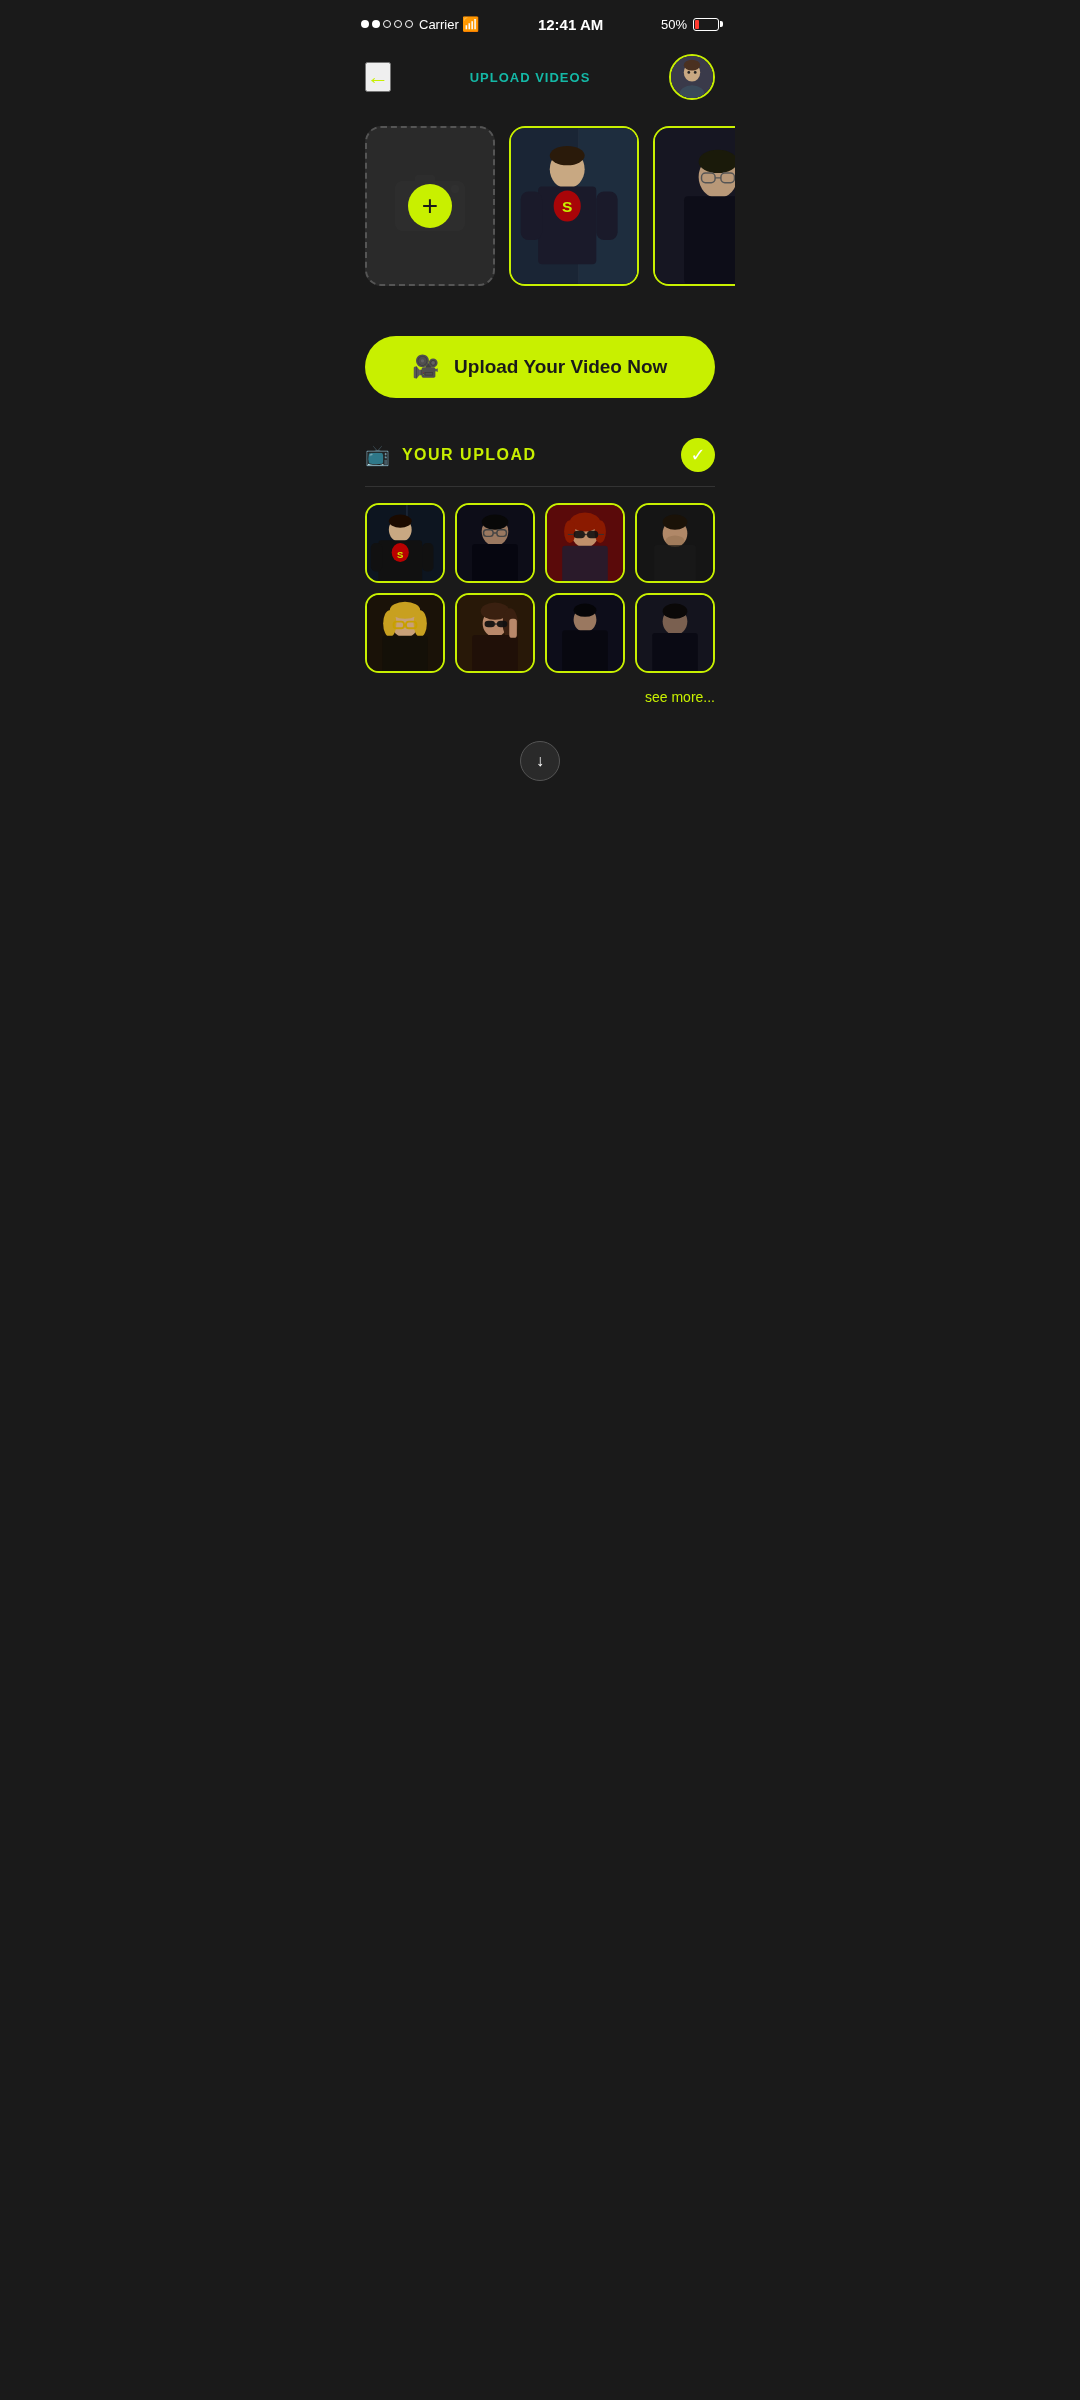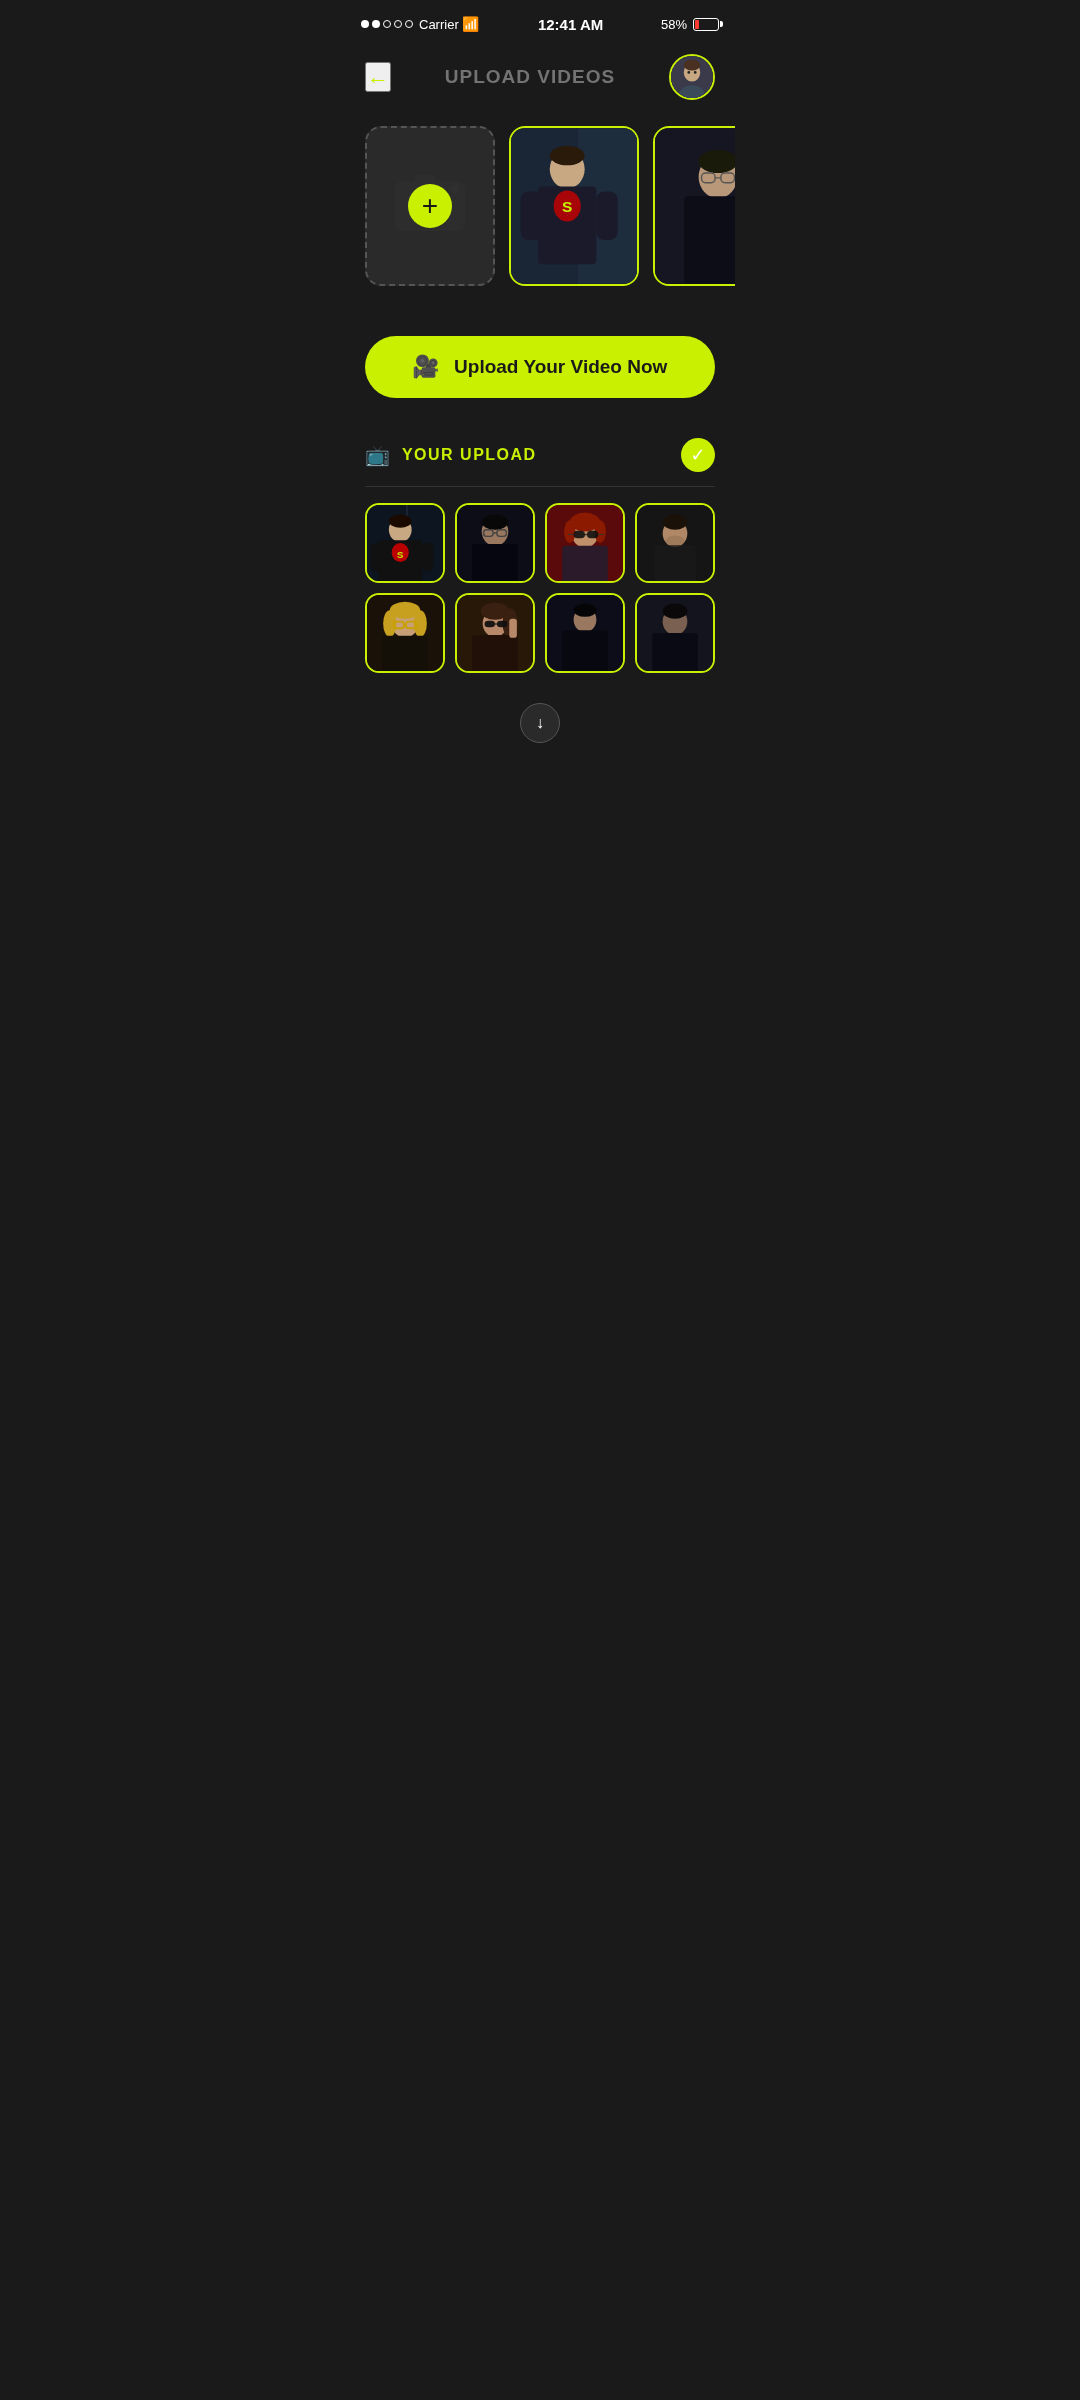--- a/index.html
+++ b/index.html
@@ -118,22 +118,22 @@
       padding: 10px 20px 16px;
     }
 
     .back-btn {
       color: #c8f000;
       font-size: 22px;
       cursor: pointer;
     }
 
     .header-title {
-      color: #737373;
-      font-size: 19px;
+      color: #14b8a6;
+      font-size: 13px;
       font-weight: 700;
       letter-spacing: 1px;
     }
 
     .avatar-container {
       width: 46px;
       height: 46px;
       border-radius: 50%;
       border: 2px solid #c8f000;
       overflow: hidden;
@@ -350,21 +350,21 @@
       <div class="signal-dot"></div>
       <div class="signal-dot empty"></div>
       <div class="signal-dot empty"></div>
       <div class="signal-dot empty"></div>
     </div>
     <span class="carrier-text">Carrier</span>
     <span class="wifi-icon">📶</span>
   </div>
   <div class="status-center">12:41 AM</div>
   <div class="status-right">
-    <span>58%</span>
+    <span>50%</span>
     <div class="battery-container">
       <div class="battery-body">
         <div class="battery-fill"></div>
       </div>
     </div>
   </div>
 </div>
 
 <div class="header">
   <button class="back-btn">←</button>
@@ -554,20 +554,21 @@
       <svg viewBox="0 0 80 80" xmlns="http://www.w3.org/2000/svg" style="width:100%;height:100%">
         <rect width="80" height="80" fill="#14141e"></rect>
         <ellipse cx="40" cy="28" rx="13" ry="14" fill="#7a6050"></ellipse>
         <rect x="16" y="40" width="48" height="60" rx="3" fill="#0a0a14"></rect>
         <ellipse cx="40" cy="17" rx="13" ry="8" fill="#0a0808"></ellipse>
       </svg>
     </div>
 
   </div>
 
+  <div class="see-more">see more...</div>
 
 </div>
 
 <div class="bottom-indicator">
   <div class="scroll-down-btn">
     <span>↓</span>
   </div>
 </div>
 
 </body></html>

